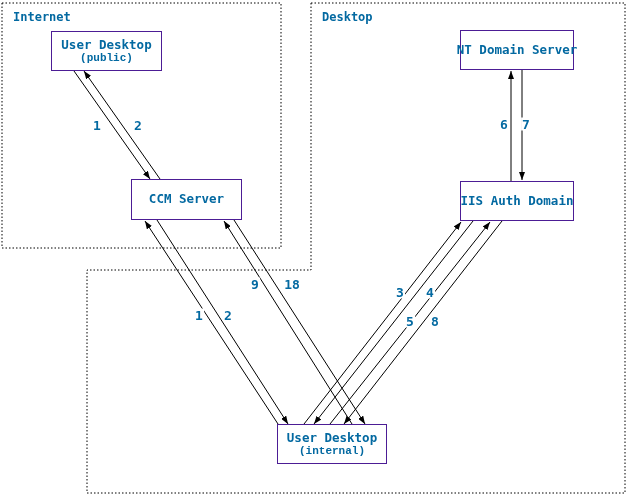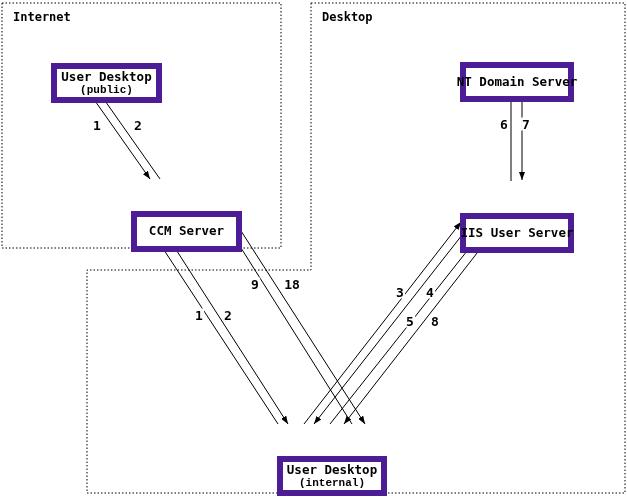--- a/index.html
+++ b/index.html
@@ -1,27 +1,27 @@
 <!DOCTYPE html>
 <html><head>
 <meta charset="utf-8">
 <style>
   html,body{margin:0;padding:0;background:#fff;}
   .stage{
     position:relative;width:627px;height:497px;background:#fff;overflow:hidden;
-    font-family:"DejaVu Sans Mono","Liberation Mono",monospace;color:#000000;
+    font-family:"DejaVu Sans Mono","Liberation Mono",monospace;color:#0369a1;
   }
   .stage svg{position:absolute;left:0;top:0;}
   .region-label{
     position:absolute;font-size:12px;font-weight:bold;white-space:nowrap;line-height:1;
   }
   .node{
-    position:absolute;background:#fff;border:6px solid #4c1d95;box-sizing:border-box;
+    position:absolute;background:#fff;border:1px solid #4c1d95;box-sizing:border-box;
     display:flex;flex-direction:column;align-items:center;justify-content:center;
-    text-align:center;z-index:2;margin-top:32px;
+    text-align:center;z-index:2;
   }
   .node-title{font-size:12.5px;font-weight:bold;white-space:nowrap;line-height:1.15;}
   .node-sub{font-size:11px;font-weight:bold;white-space:nowrap;line-height:1.1;font-family:Liberation Mono, monospace;}
   .node-sub:empty{display:none;}
   .edge-label{
     position:absolute;font-size:13px;font-weight:bold;white-space:nowrap;line-height:1;
     transform:translate(-50%,-50%);background:#fff;padding:0 1px;z-index:1;
   }
 </style>
 </head>
@@ -68,21 +68,21 @@
     <div class="node-title">CCM Server</div>
 
   </div>
 
   <div class="node" style="left:460px;top:30px;width:114px;height:40px">
     <div class="node-title">NT Domain Server</div>
 
   </div>
 
   <div class="node" style="left:460px;top:181px;width:114px;height:40px">
-    <div class="node-title">IIS User Server</div>
+    <div class="node-title">IIS Auth Domain</div>
 
   </div>
 
   <div class="node" style="left:277px;top:424px;width:110px;height:40px">
     <div class="node-title">User Desktop</div>
     <div class="node-sub">(internal)</div>
   </div>
 
   <div class="edge-label" style="left:97px;top:125px">1</div>
   <div class="edge-label" style="left:138px;top:125px">2</div>

